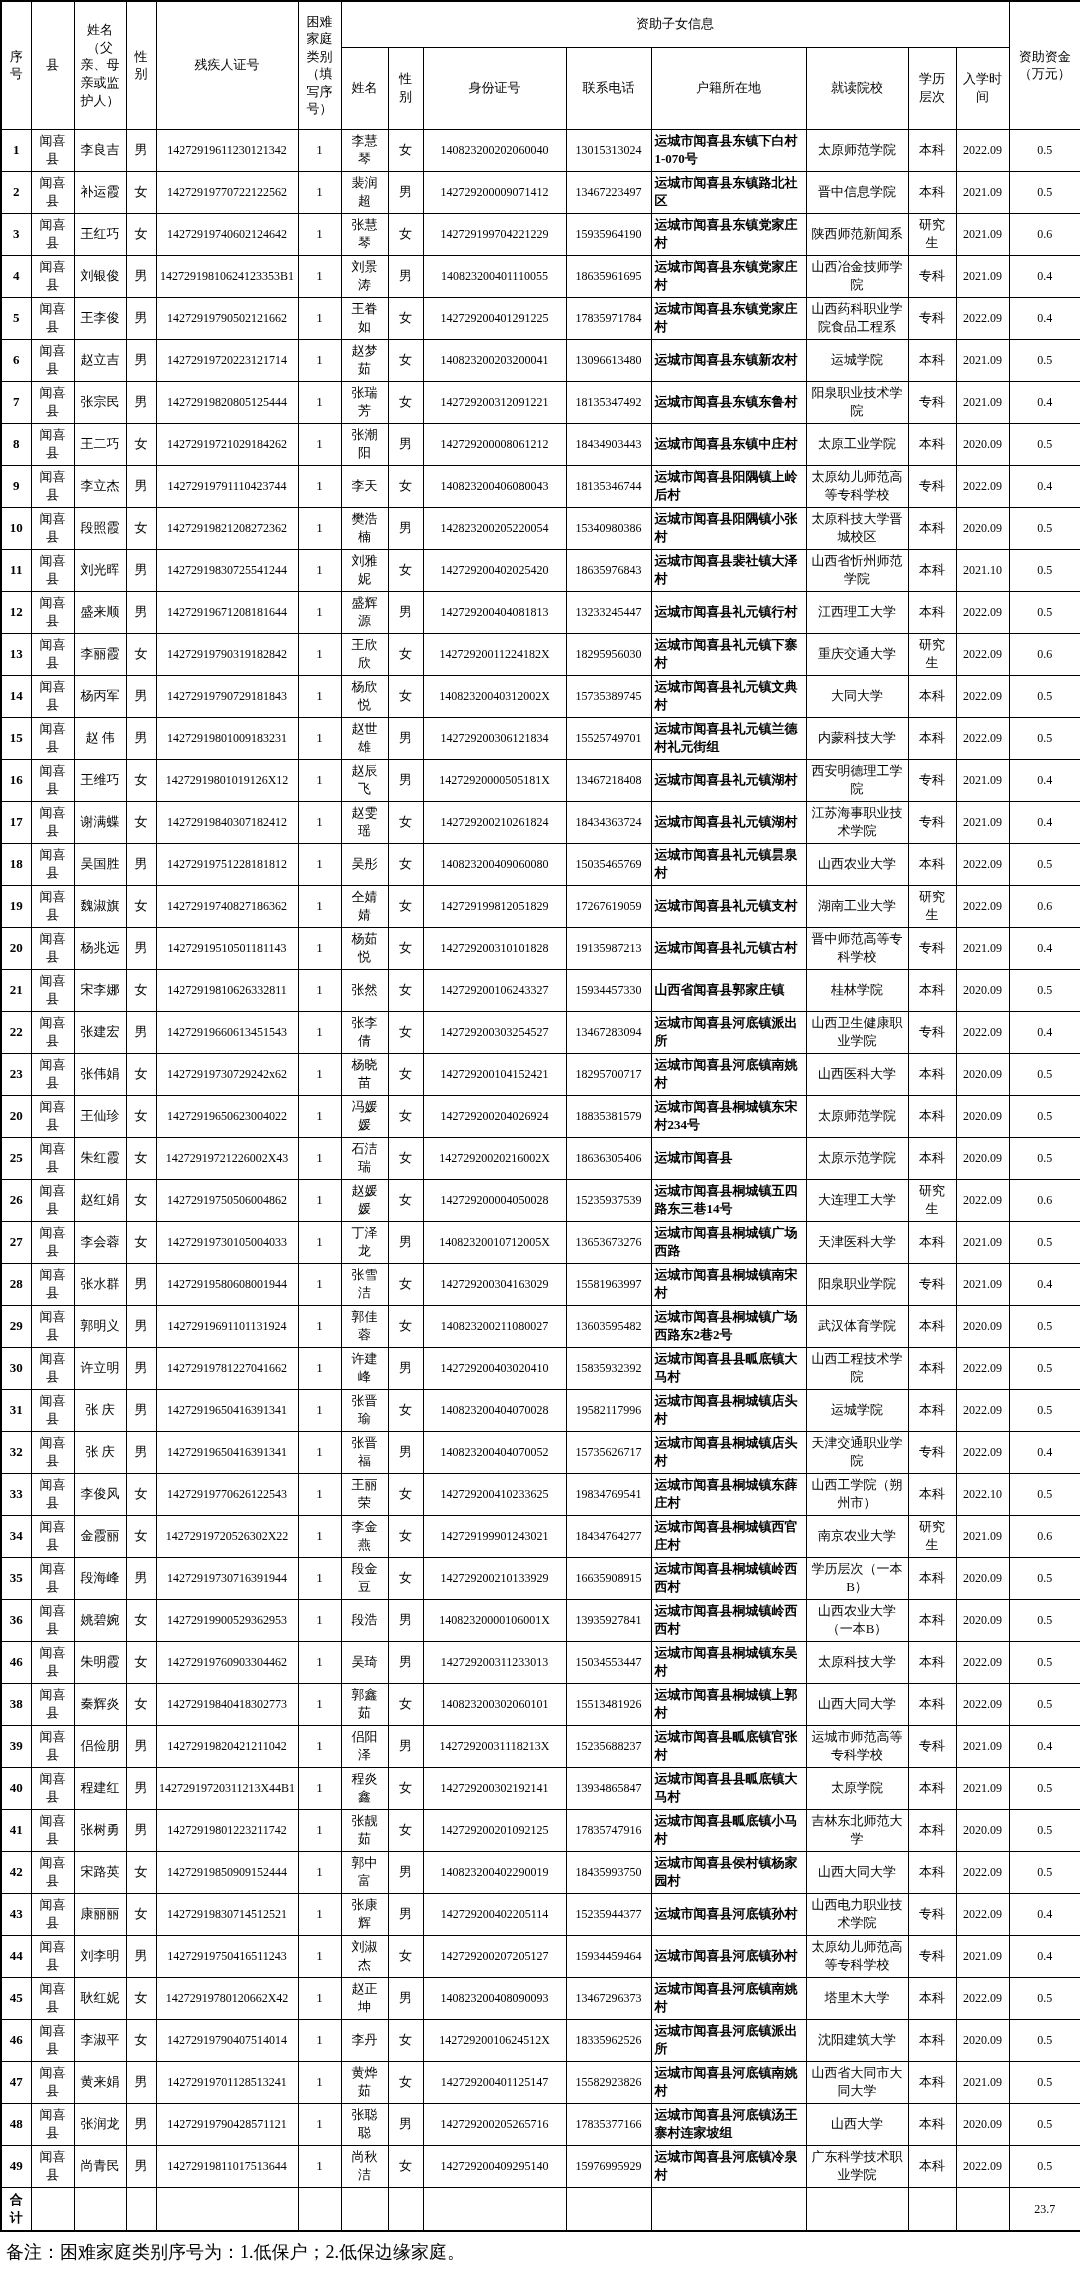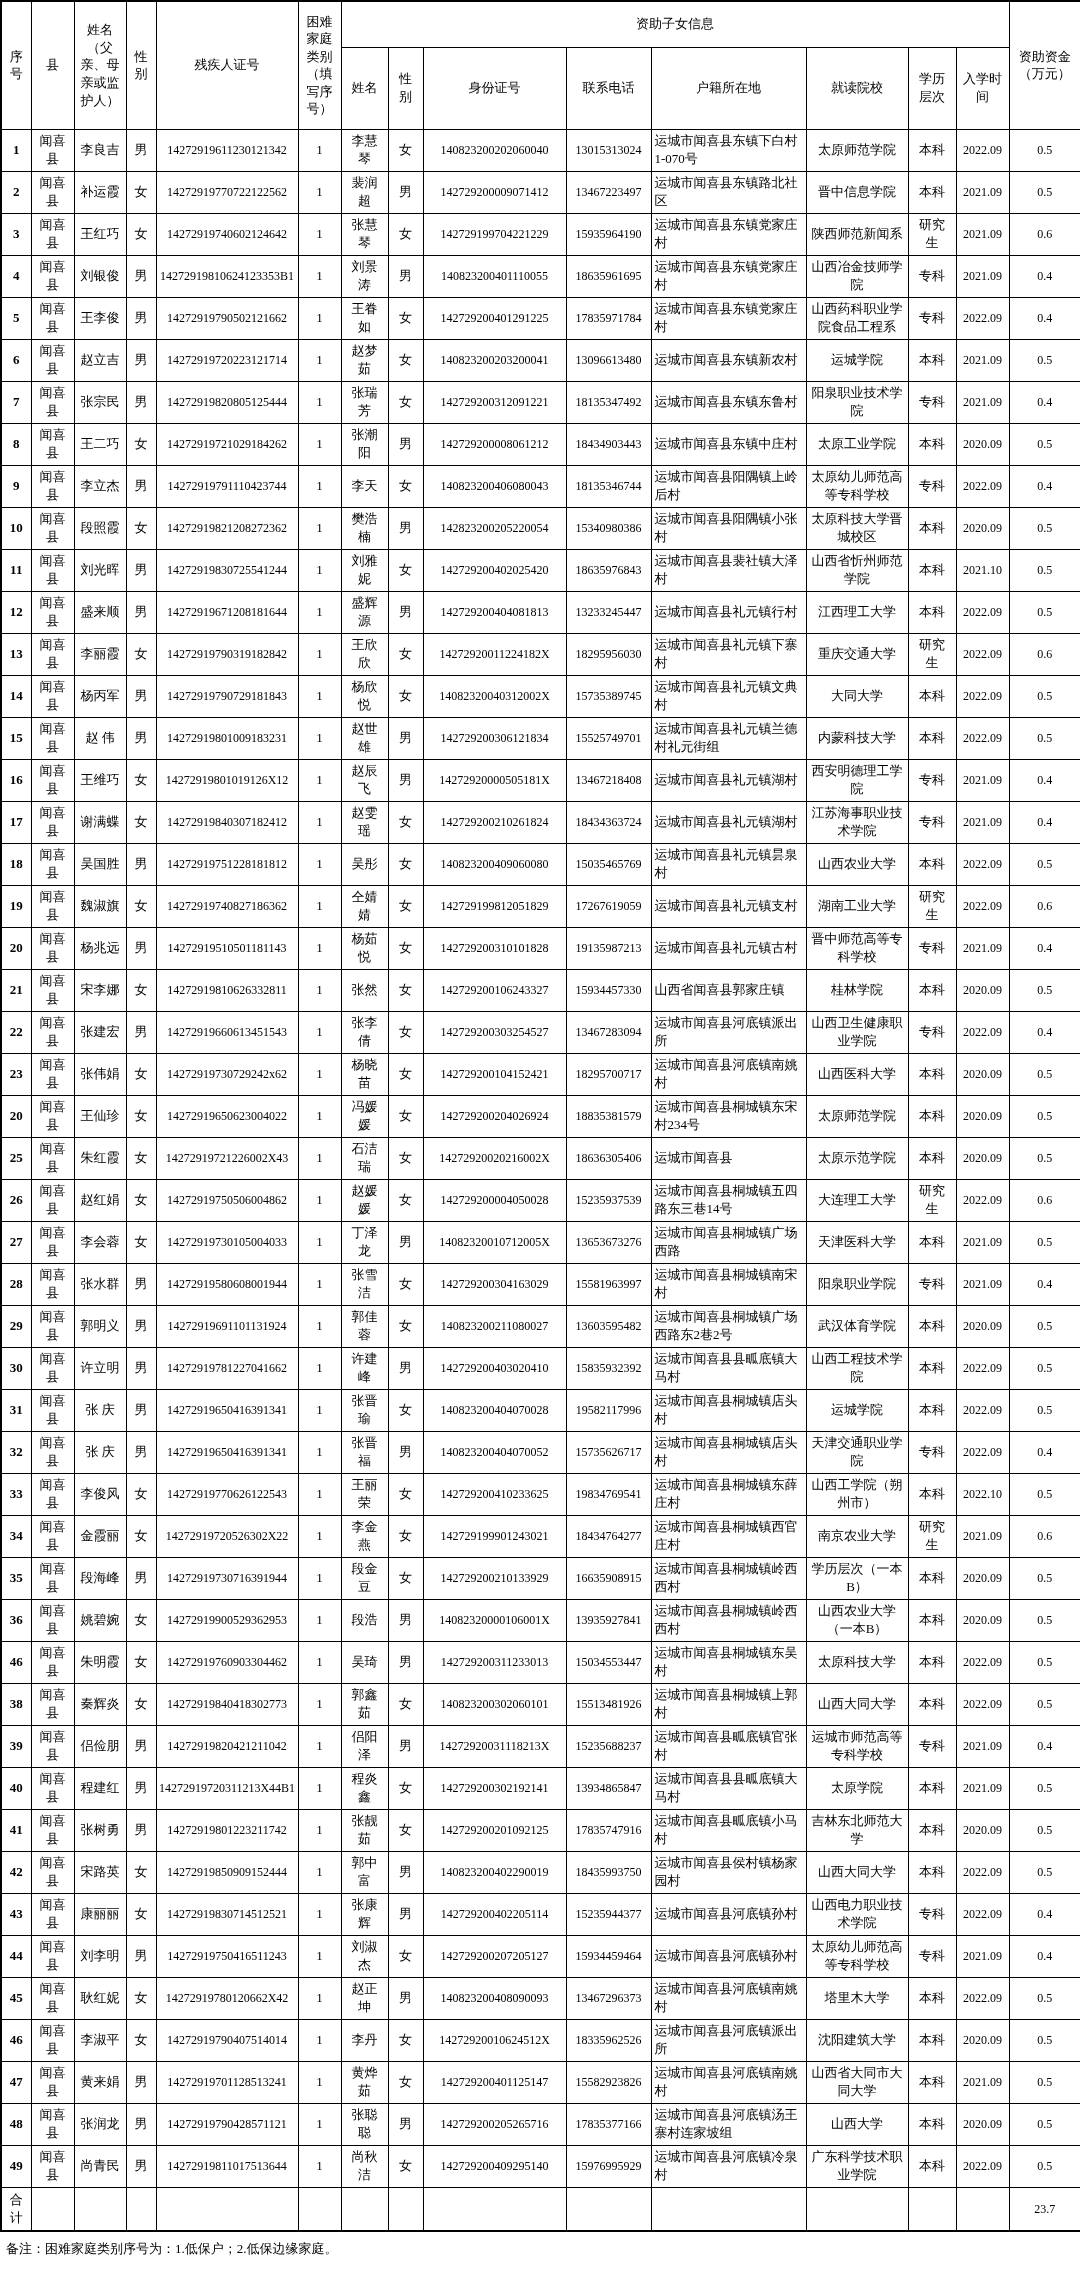--- a/index.html
+++ b/index.html
@@ -7,25 +7,25 @@
   .sheet{width:1080px;background:#fff;}
   table{border-collapse:collapse;table-layout:fixed;width:1080px;border:2px solid #000;}
   th,td{border:1px solid #000;text-align:center;vertical-align:middle;
     padding:1px 2px;font-weight:normal;font-size:13px;line-height:1.35;
     word-break:break-all;overflow:hidden;}
   thead tr.band{height:46px;}
   thead tr.sub{height:82px;}
   tbody tr{height:42px;}
   tr.total{height:44px;}
   td.col-seq{font-weight:bold;}
-  tr.total td.col-seq{font-weight:normal;}
+  tr.total td.col-seq{font-weight:bold;}
   td.col-cert_no,td.col-id_no,td.col-phone,td.col-enroll,td.col-amount{font-size:12px;}
-  td.col-address{text-align:left;padding:1px 3px;}
+  td.col-address{text-align:left;padding:1px 3px;font-weight:bold;}
   .col-county,.col-child_name,.col-child_gender,.col-degree{padding:1px 6px;}
-  .note{font-size:13px;padding:8px 4px 10px 6px;text-align:left;}
+  .note{font-size:18px;padding:8px 4px 10px 6px;text-align:left;}
 </style>
 </head>
 <body>
 
 <div class="sheet">
   <table>
     <colgroup>
       <col style="width:30px">
         <col style="width:43px">
         <col style="width:52px">

